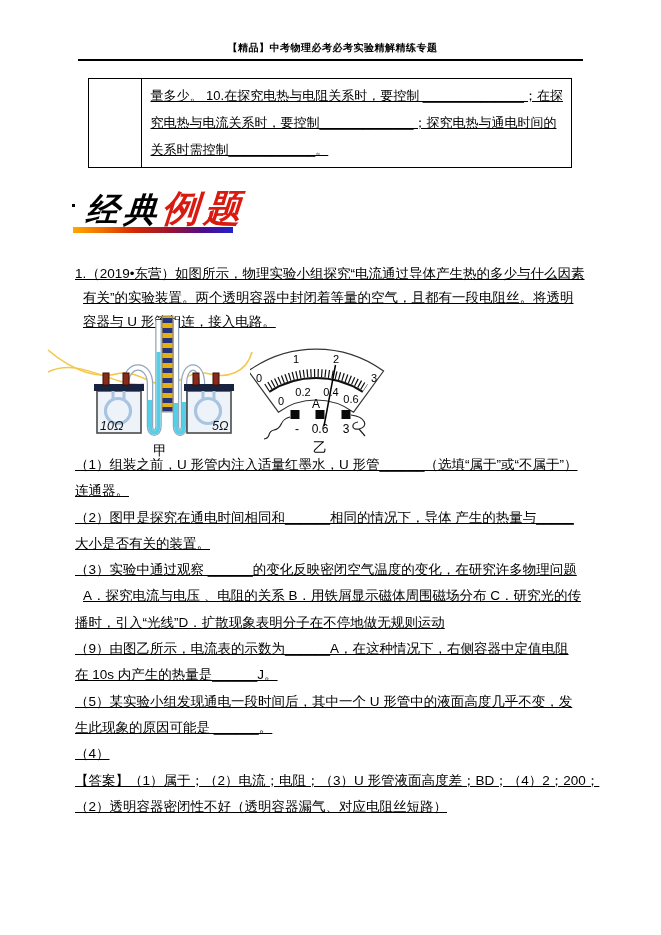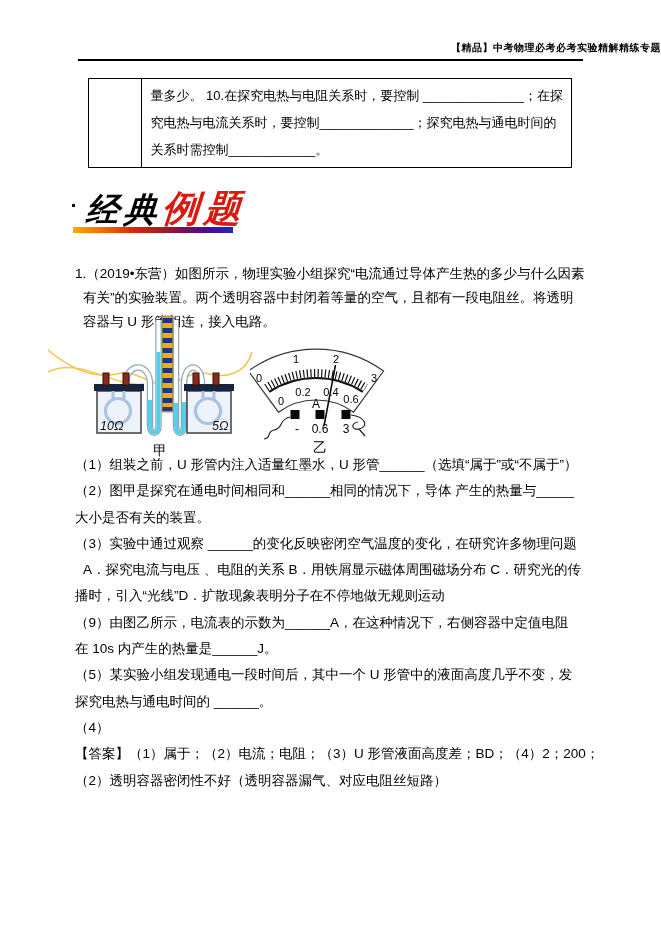--- a/index.html
+++ b/index.html
@@ -2,23 +2,23 @@
 <html><head>
 <meta charset="utf-8">
 <style>
   html,body { margin:0; padding:0; background:#fff; }
   .page {
     position:relative; width:661px; height:935px; background:#ffffff;
     font-family:"Liberation Sans","DejaVu Sans",sans-serif; color:#000;
     overflow:hidden;
   }
   .abs { position:absolute; }
-  .line { white-space:nowrap; }
+  .line { white-space:nowrap;text-decoration:underline; }
   .hdr {
-    left:4px; right:0; top:41px; text-align:right;
+    left:4px; right:0; top:41px; text-align:center;
     font-size:10px; font-weight:bold; letter-spacing:0.5px;
   }
   .hdr-rule { left:78px; top:59px; width:505px; height:2px; background:#000; }
   .qtable {
     left:88px; top:78px; width:484px; border:1.2px solid #000;
     display:flex; box-sizing:border-box;
   }
   .qtable .c1 { width:68px; border-right:1.2px solid #000; }
   .qtable .c2 { flex:1; padding:3px 8px 4px 8px; font-size:13px; line-height:27px; }
   .banner-dot { left:72px; top:204px; width:3px; height:3px; background:#000; }
@@ -144,27 +144,28 @@
     <text x="70" y="101" font-size="12" text-anchor="middle">0.6</text>
     <text x="96" y="101" font-size="12" text-anchor="middle">3</text>
 
     <path d="M 40,85 C 28,88 34,96 24,98 C 16,100 22,106 14,107" fill="none" stroke="#222" stroke-width="1.2"></path>
     <path d="M 101,83 C 116,85 119,95 109,97 C 101,98.5 101,91 108,90 M 109,97 L 115,104" fill="none" stroke="#222" stroke-width="1.2"></path>
     <text x="70" y="120" font-size="14" text-anchor="middle" fill="#000">乙</text>
   </svg>
 
   <div class="abs subtext">
     <div class="line">（1）组装之前，U 形管内注入适量红墨水，U 形管______（选填“属于”或“不属于”）</div>
+    <div class="line">连通器。</div>
     <div class="line">（2）图甲是探究在通电时间相同和______相同的情况下，导体 产生的热量与_____</div>
     <div class="line">大小是否有关的装置。</div>
     <div class="line">（3）实验中通过观察 ______的变化反映密闭空气温度的变化，在研究许多物理问题</div>
     <div class="line ind">A．探究电流与电压 、电阻的关系 B．用铁屑显示磁体周围磁场分布  C．研究光的传</div>
     <div class="line">播时，引入“光线”D．扩散现象表明分子在不停地做无规则运动</div>
     <div class="line">（9）由图乙所示，电流表的示数为______A，在这种情况下，右侧容器中定值电阻</div>
     <div class="line">在 10s 内产生的热量是______J。</div>
     <div class="line">（5）某实验小组发现通电一段时间后，其中一个 U 形管中的液面高度几乎不变，发</div>
-    <div class="line">探究电热与通电时间的 ______。</div>
+    <div class="line">生此现象的原因可能是 ______。</div>
     <div class="line">（4）</div>
     <div class="line">【答案】（1）属于；（2）电流；电阻；（3）U 形管液面高度差；BD；（4）2；200；</div>
     <div class="line">（2）透明容器密闭性不好（透明容器漏气、对应电阻丝短路）</div>
   </div>
 
 </div>
 
 </body></html>

